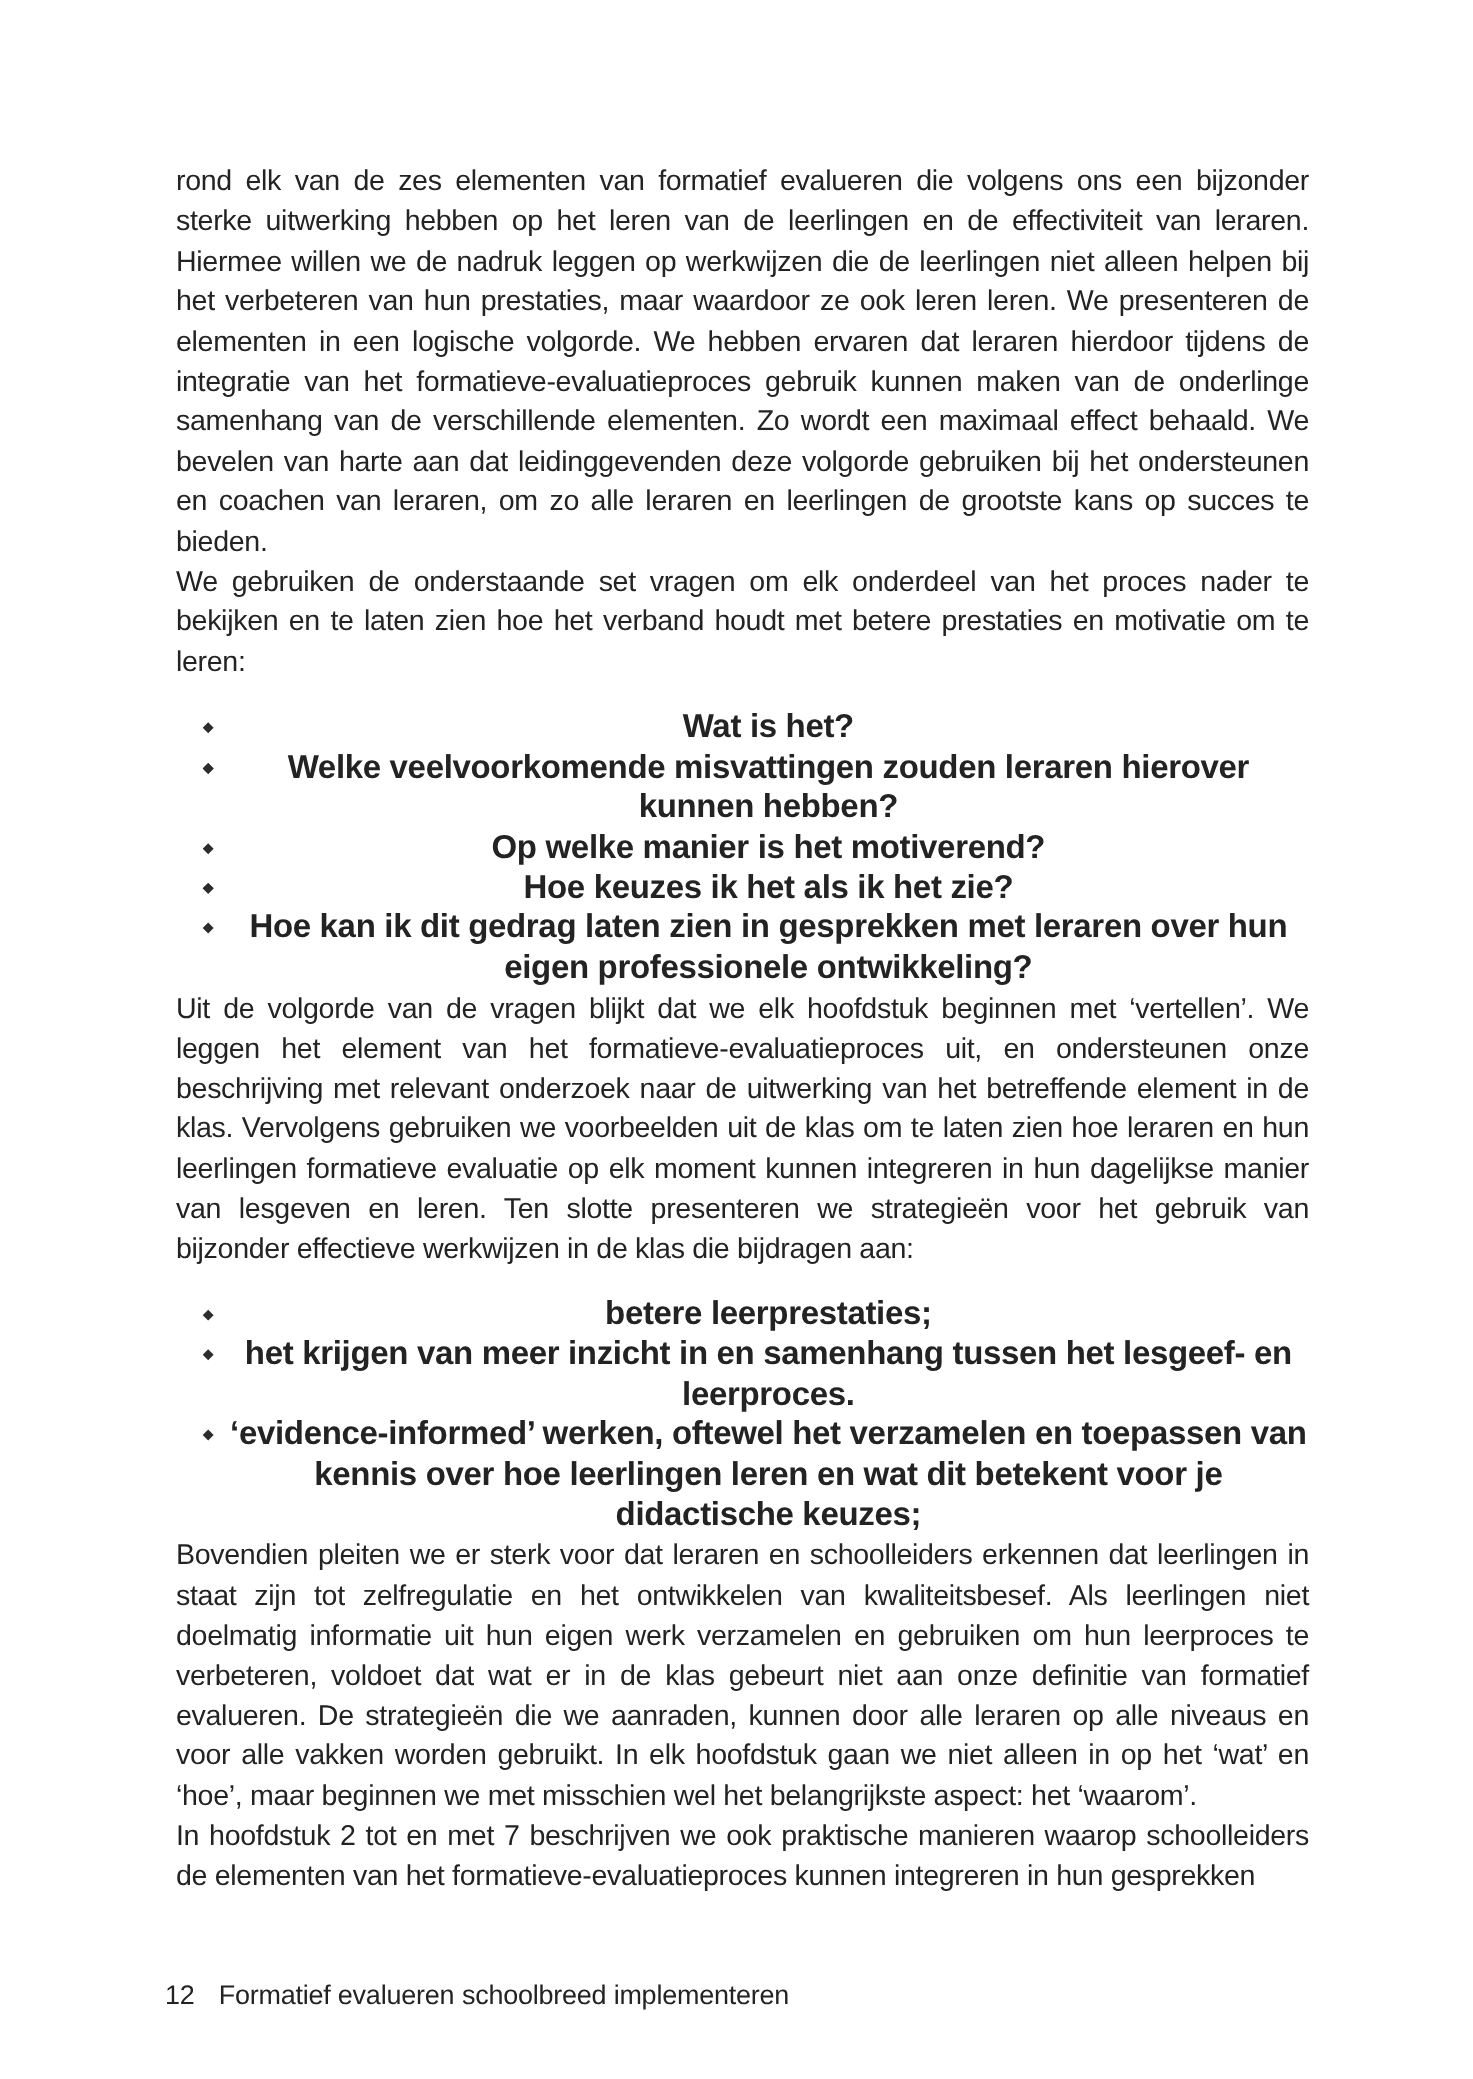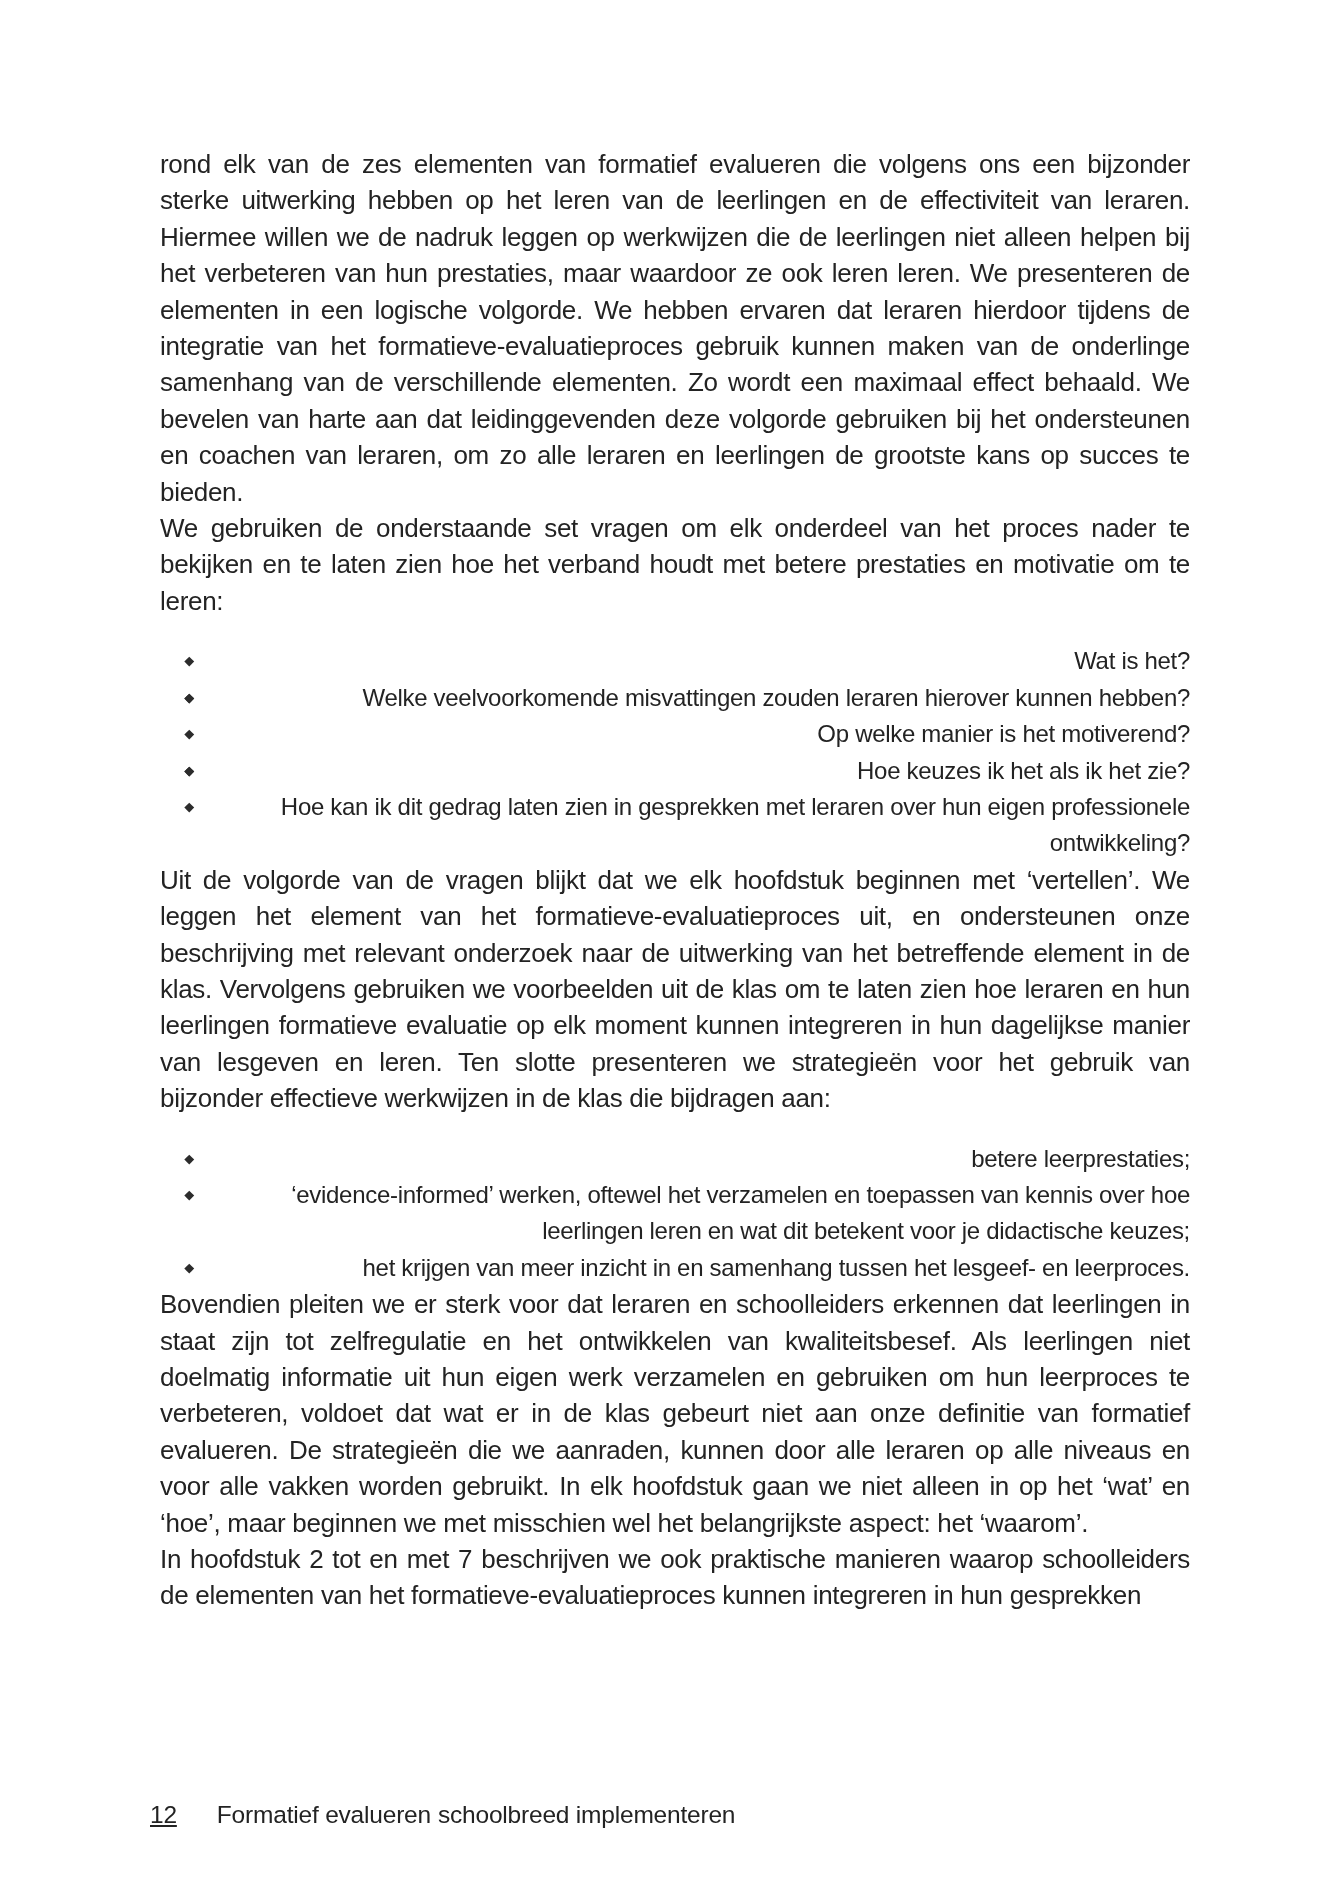--- a/index.html
+++ b/index.html
@@ -28,44 +28,45 @@
   }
   .gap-above { margin-top: 24px; }
   ul.bullet-list {
     list-style: none;
     margin: 24px 0 0 0;
     padding: 0;
   }
   ul.bullet-list li {
     position: relative;
     padding-left: 47px;
-    font-size: 24px;
+    font-size: 30px;
     line-height: 36.4px;
     letter-spacing: -0.3px;
-    text-align: right;
+    text-align: center;
+    font-weight: bold;
   }
   .bullet {
     position: absolute;
     left: 26px;
     top: 15px;
     width: 6.5px;
     height: 6.5px;
     background: #2c2c2c;
     transform: rotate(45deg);
   }
   footer.page-footer {
     position: absolute;
     left: 150px;
     top: 1801px;
     font-size: 24.5px;
     letter-spacing: -0.2px;
     color: #232323;
     white-space: nowrap;
   }
-  .page-num { margin-right: 40px; text-decoration: underline; }
+  .page-num { margin-right: 22px; }
   .title-bold { font-weight: 400; margin-right: 7px; }
 </style>
 </head>
 <body>
 
 <main class="content">
 
   <p class="body-text">rond elk van de zes elementen van formatief evalueren die volgens ons een bijzonder sterke uitwerking hebben op het leren van de leerlingen en de effectiviteit van leraren. Hiermee willen we de nadruk leggen op werkwijzen die de leerlingen niet alleen helpen bij het verbeteren van hun prestaties, maar waardoor ze ook leren leren. We presenteren de elementen in een logische volgorde. We hebben ervaren dat leraren hierdoor tijdens de integratie van het formatieve-evaluatieproces gebruik kunnen maken van de onderlinge samenhang van de verschillende elementen. Zo wordt een maximaal effect behaald. We bevelen van harte aan dat leidinggevenden deze volgorde gebruiken bij het ondersteunen en coachen van leraren, om zo alle leraren en leerlingen de grootste kans op succes te bieden.</p>
 
   <p class="body-text">We gebruiken de onderstaande set vragen om elk onderdeel van het proces nader te bekijken en te laten zien hoe het verband houdt met betere prestaties en motivatie om te leren:</p>
@@ -101,25 +102,25 @@
 
   <p class="body-text gap-above">Uit de volgorde van de vragen blijkt dat we elk hoofdstuk beginnen met ‘vertellen’. We leggen het element van het formatieve-evaluatieproces uit, en ondersteunen onze beschrijving met relevant onderzoek naar de uitwerking van het betreffende element in de klas. Vervolgens gebruiken we voorbeelden uit de klas om te laten zien hoe leraren en hun leerlingen formatieve evaluatie op elk moment kunnen integreren in hun dagelijkse manier van lesgeven en leren. Ten slotte presenteren we strategieën voor het gebruik van bijzonder effectieve werkwijzen in de klas die bijdragen aan:</p>
 
   <ul class="bullet-list">
     <li>
       <span class="bullet"></span>
       <span>betere leerprestaties;</span>
     </li>
     <li>
       <span class="bullet"></span>
-      <span>‘evidence-informed’ werken, oftewel het verzamelen en toepassen van kennis over hoe leerlingen leren en wat dit betekent voor je didactische keuzes;</span>
+      <span>het krijgen van meer inzicht in en samenhang tussen het lesgeef- en leerproces.</span>
     </li>
     <li>
       <span class="bullet"></span>
-      <span>het krijgen van meer inzicht in en samenhang tussen het lesgeef- en leerproces.</span>
+      <span>‘evidence-informed’ werken, oftewel het verzamelen en toepassen van kennis over hoe leerlingen leren en wat dit betekent voor je didactische keuzes;</span>
     </li>
   </ul>
 
   <p class="body-text gap-above">Bovendien pleiten we er sterk voor dat leraren en schoolleiders erkennen dat leerlingen in staat zijn tot zelfregulatie en het ontwikkelen van kwaliteitsbesef. Als leerlingen niet doelmatig informatie uit hun eigen werk verzamelen en gebruiken om hun leerproces te verbeteren, voldoet dat wat er in de klas gebeurt niet aan onze definitie van formatief evalueren. De strategieën die we aanraden, kunnen door alle leraren op alle niveaus en voor alle vakken worden gebruikt. In elk hoofdstuk gaan we niet alleen in op het ‘wat’ en ‘hoe’, maar beginnen we met misschien wel het belangrijkste aspect: het ‘waarom’.</p>
 
   <p class="body-text">In hoofdstuk 2 tot en met 7 beschrijven we ook praktische manieren waarop schoolleiders de elementen van het formatieve-evaluatieproces kunnen integreren in hun gesprekken</p>
 
 </main>
 
 <footer class="page-footer">

